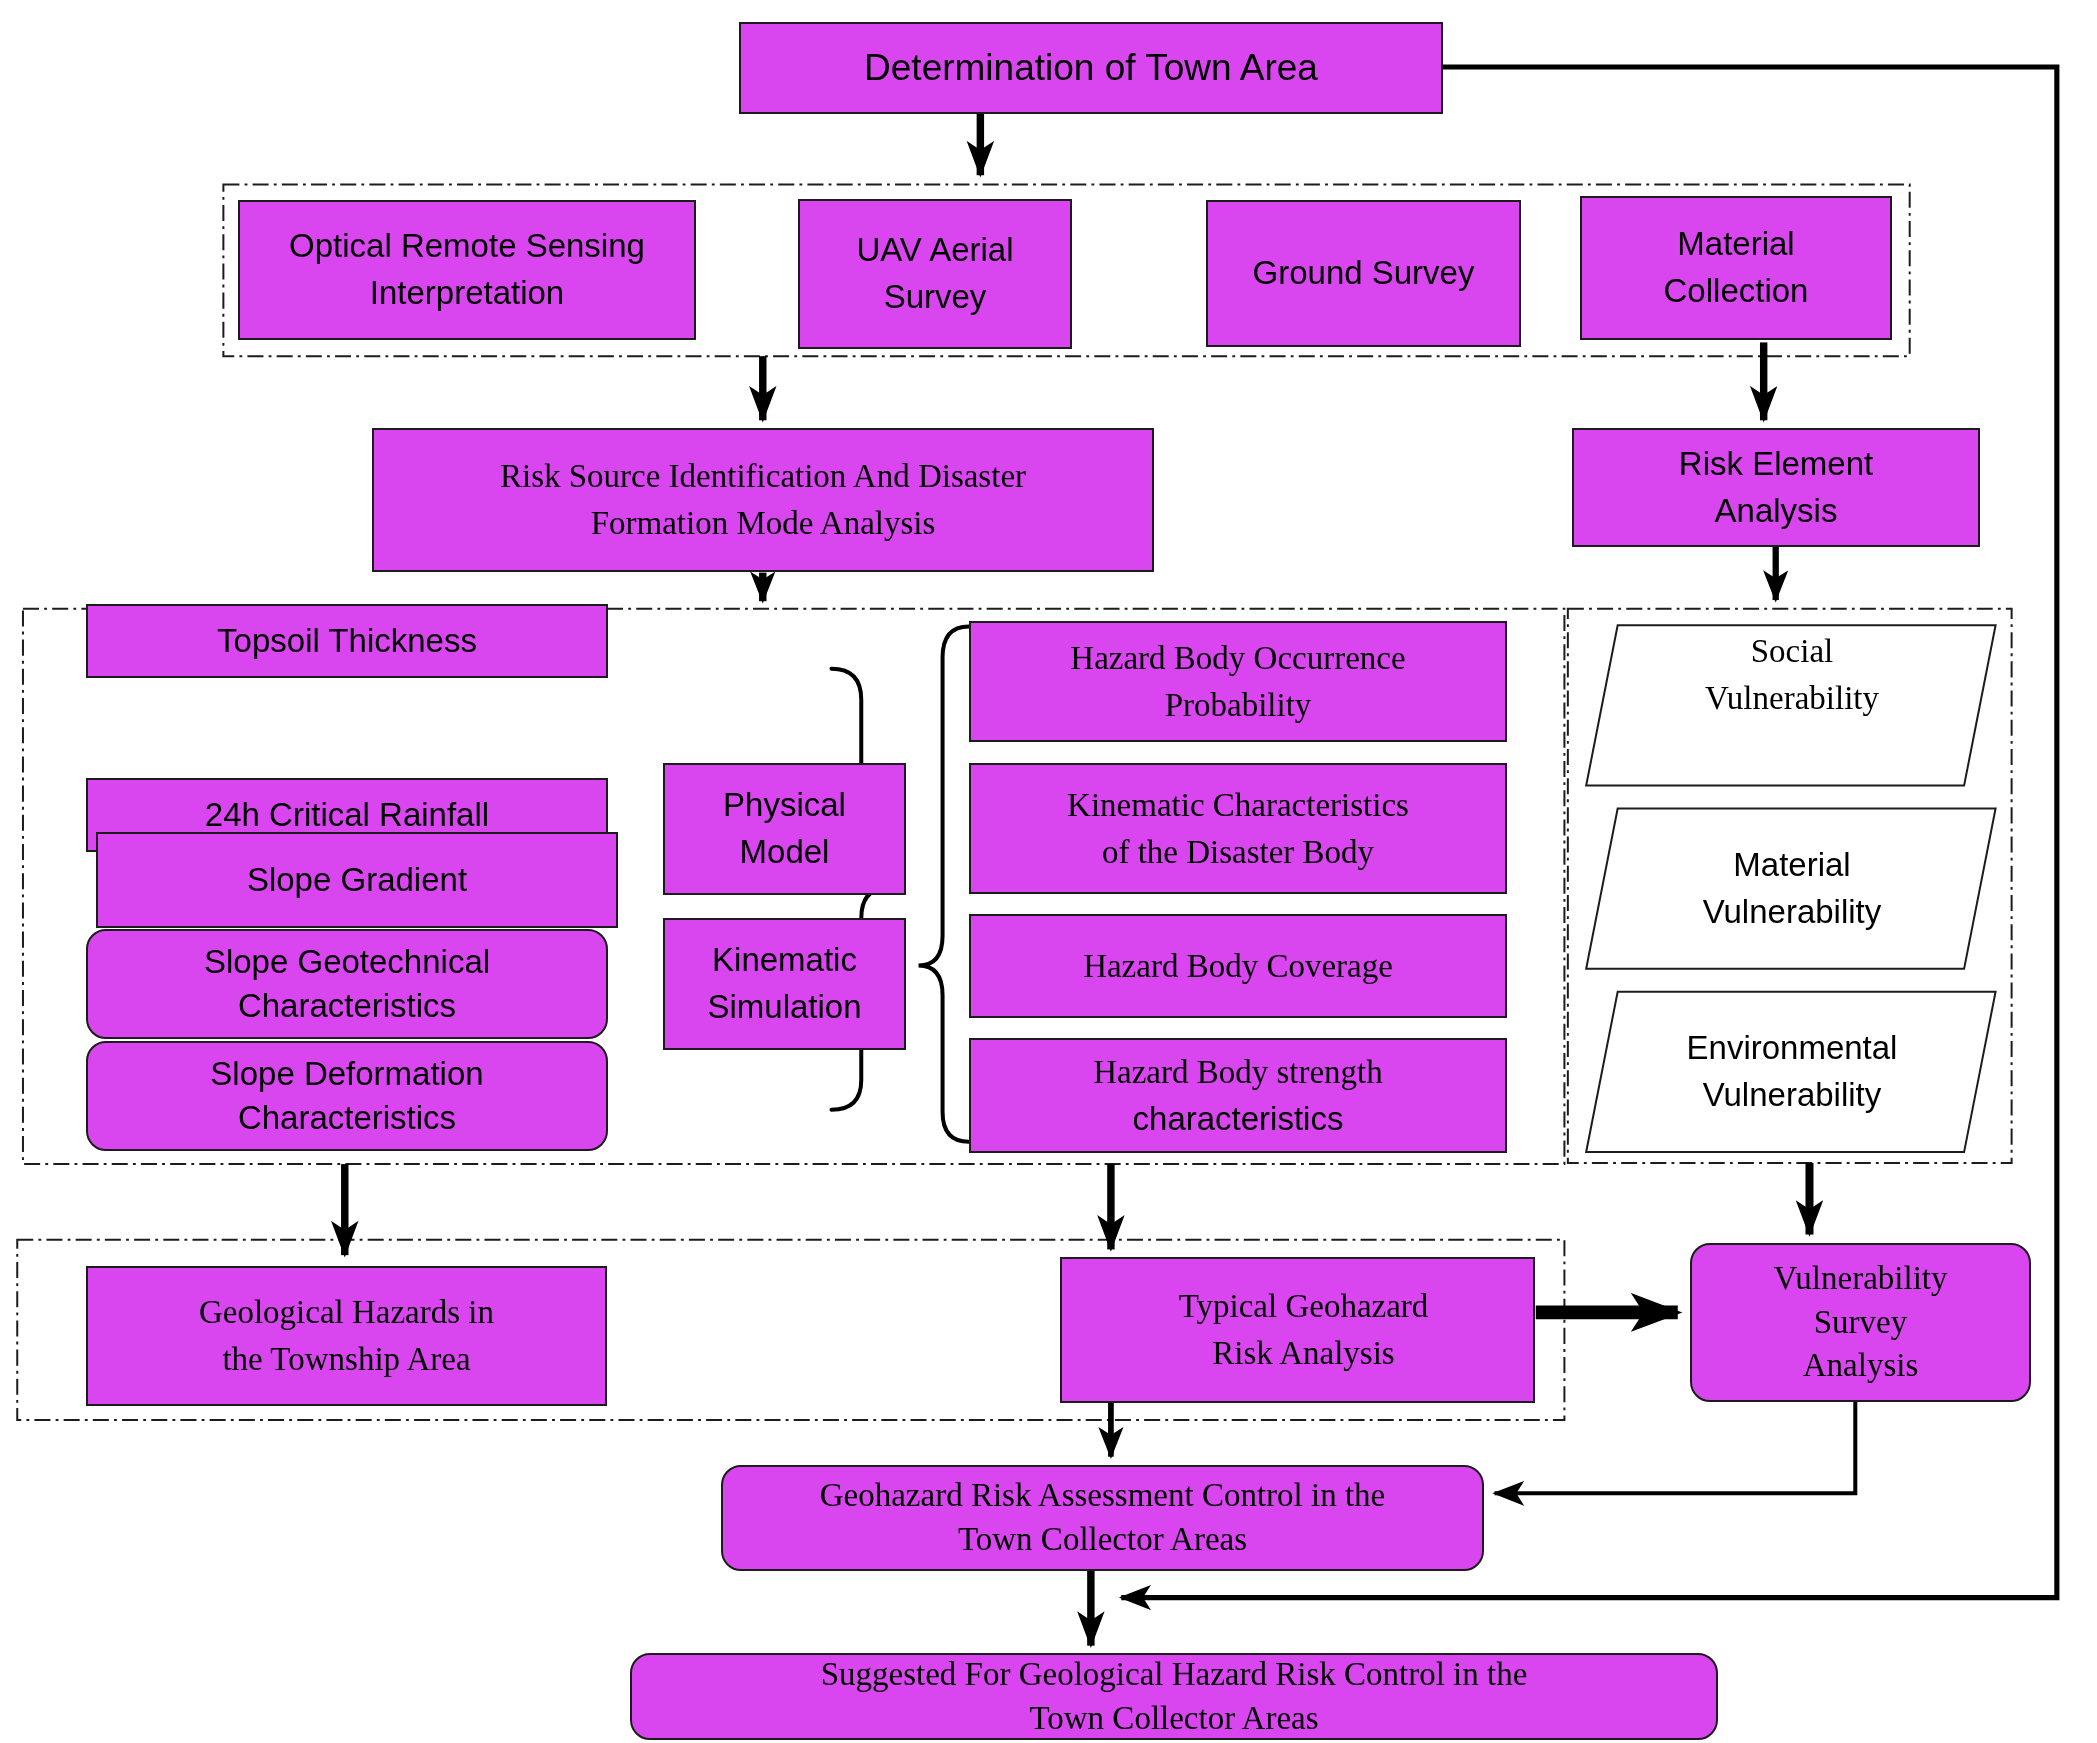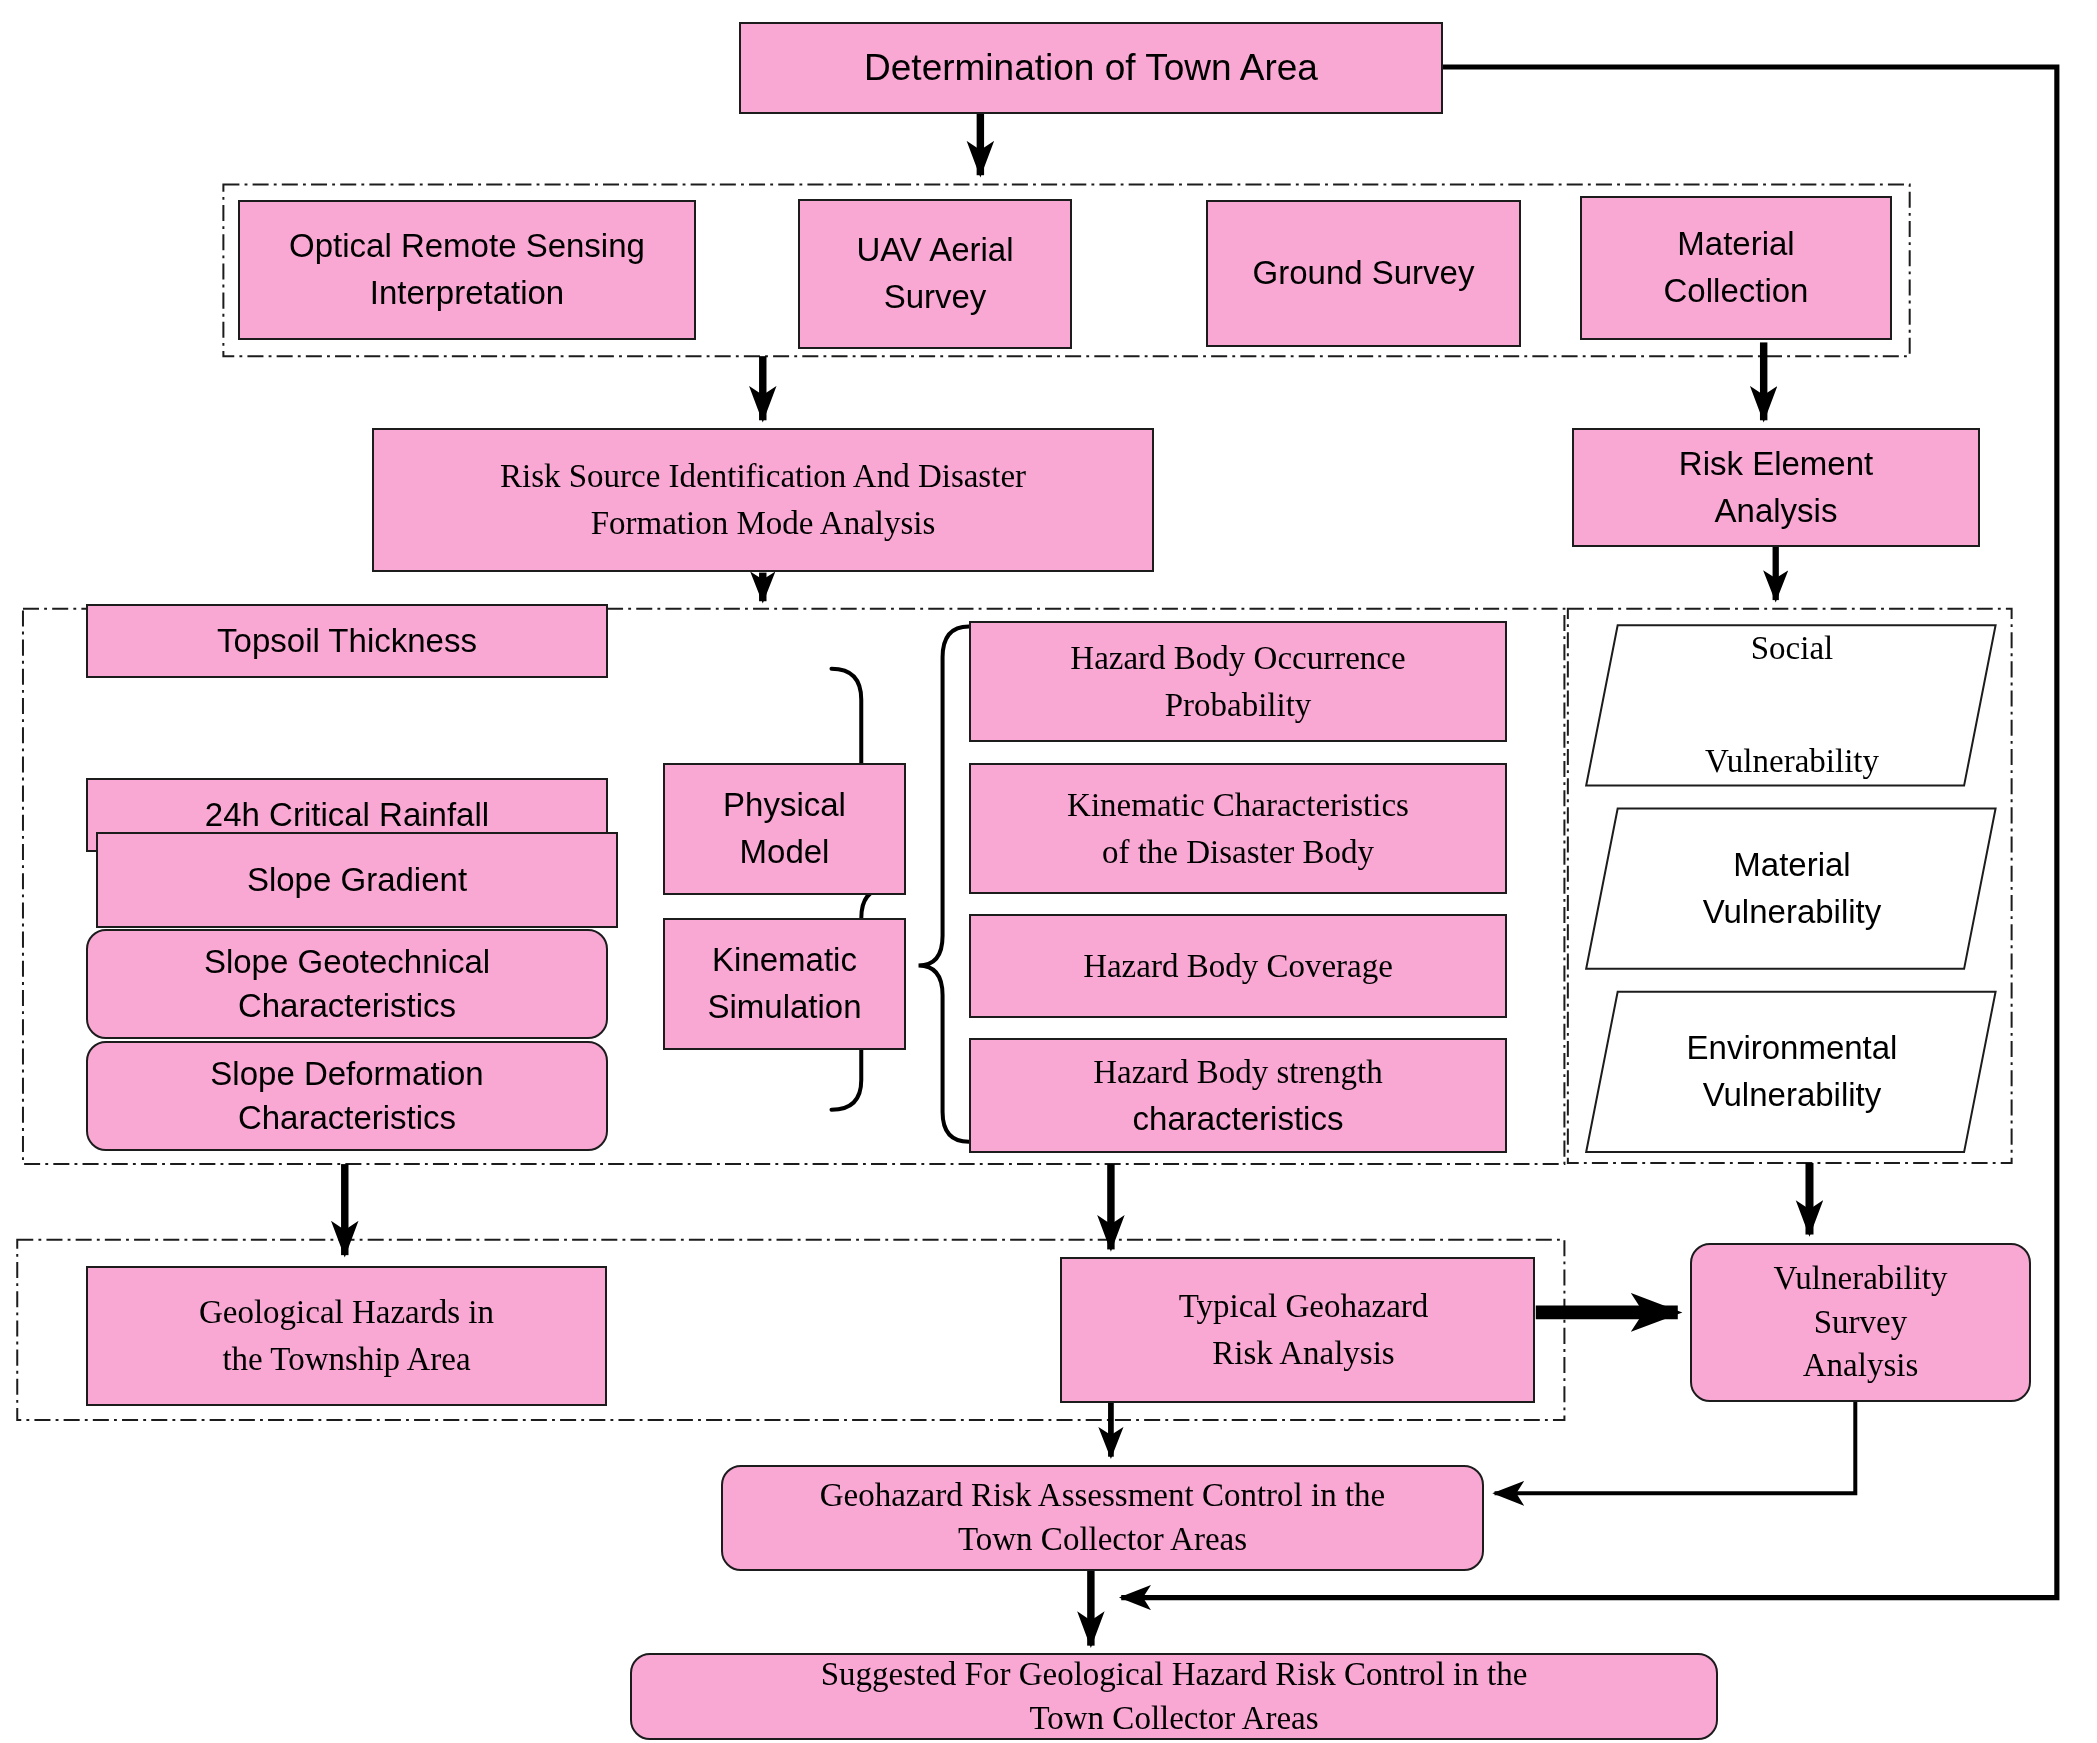--- a/index.html
+++ b/index.html
@@ -8,21 +8,21 @@
     width:2097px;height:1743px;
     background:#ffffff;
     font-family:"Liberation Sans", sans-serif;
     color:#000;
   }
   #wires{position:absolute;left:0;top:0;z-index:1;}
   .box{
     position:absolute;
     box-sizing:border-box;
     border:2.3px solid #1c1c1c;
-    background:#f9a8d4;
+    background:#d946ef;
     display:flex;
     flex-direction:column;
     align-items:center;
     justify-content:center;
     text-align:center;
     font-size:33px;
     line-height:1.42;
     z-index:2;
   }
   .noborder{border:none;background:transparent;z-index:3;}
@@ -145,21 +145,21 @@
     <span>of the Disaster Body</span>
   </div>
   <div class="box serif" style="left:969px;top:914px;width:538px;height:104px;">
     <span>Hazard Body Coverage</span>
   </div>
   <div class="box serif" style="left:969px;top:1038px;width:538px;height:115px;">
     <span>Hazard Body strength</span>
     <span class="sans">characteristics</span>
   </div>
 
-  <div class="box serif noborder" style="left:1587px;top:625px;width:410px;height:160px;justify-content:space-between;">
+  <div class="box serif noborder" style="left:1587px;top:595px;width:410px;height:160px;">
     <span>Social</span>
     <span>Vulnerability</span>
   </div>
   <div class="box sans noborder" style="left:1587px;top:809px;width:410px;height:160px;">
     <span>Material</span>
     <span>Vulnerability</span>
   </div>
   <div class="box sans noborder" style="left:1587px;top:992px;width:410px;height:160px;">
     <span>Environmental</span>
     <span>Vulnerability</span>

